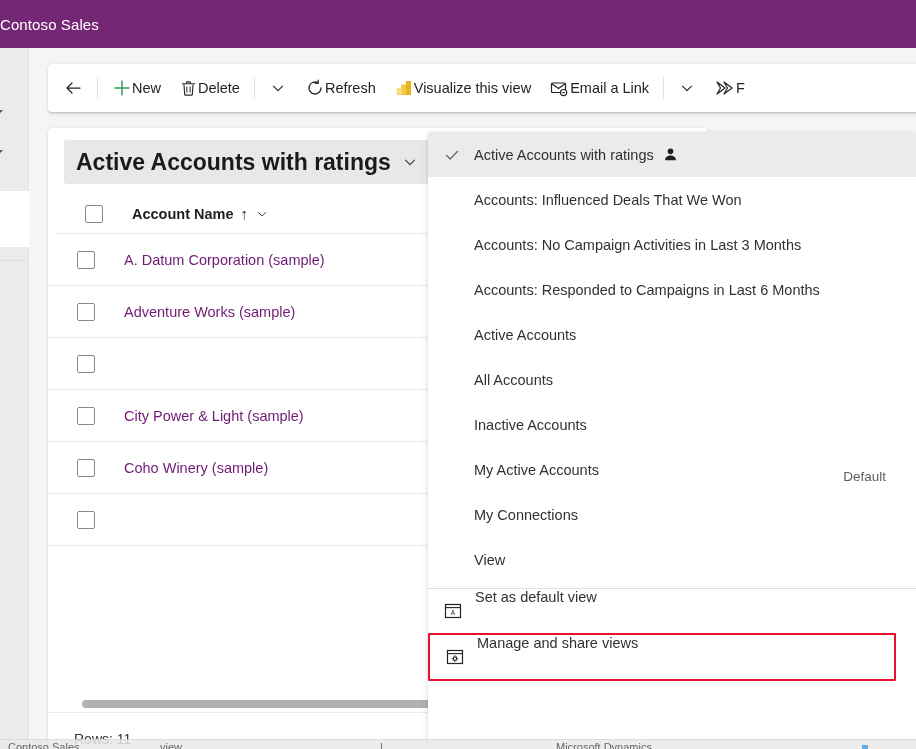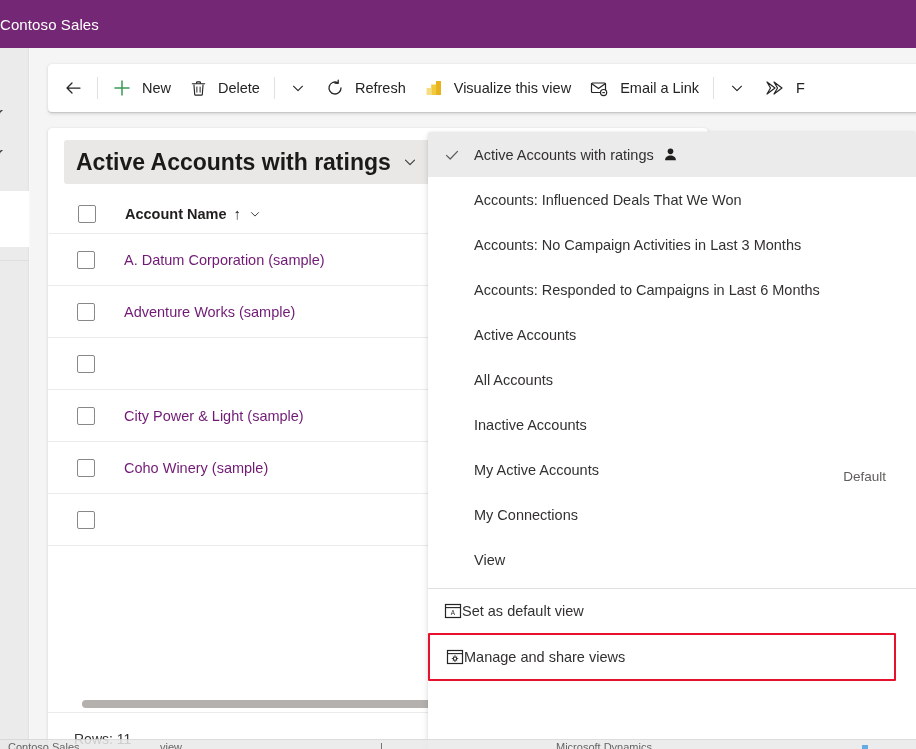--- a/index.html
+++ b/index.html
@@ -49,21 +49,21 @@
   
   .cmdbar {
     position: absolute; left: 18px; top: 16px;
     width: 1000px; height: 48px;
     background: #ffffff; border-radius: 4px;
     box-shadow: 0 .3px .9px rgba(0,0,0,.10), 0 1.6px 3.6px rgba(0,0,0,.13);
     display: flex; align-items: center; padding: 0 6px;
     white-space: nowrap;
   }
   .cmd-item {
-    display: inline-flex; align-items: center; gap: 10px;
+    display: inline-flex; align-items: center; gap: 0;
     height: 38px; padding: 0 9px; border-radius: 3px;
     font-size: 14.5px; color: #242424; cursor: default;
   }
   .cmd-item .label { white-space: nowrap; }
   .cmd-sep {
     width: 1px; height: 22px; background: #e0e0e0; margin: 0 5px;
     flex: 0 0 auto;
   }
   .ico { display: inline-flex; align-items: center; justify-content: center; }
   .ico svg { display: block; }
@@ -79,21 +79,21 @@
   .view-selector {
     position: absolute; left: 16px; top: 12px;
     height: 44px; display: inline-flex; align-items: center; gap: 10px;
     padding: 0 12px 0 12px; border-radius: 3px;
     background: #e9e8e7;
   }
   .view-selector .vs-title {
     font-size: 23px; font-weight: 700; color: #1b1a19; white-space: nowrap;
   }
   .grid-header {
-    position: absolute; left: 1px; top: 66px; width: 100%; height: 40px;
+    position: absolute; left: 8px; top: 66px; width: 100%; height: 40px;
     border-bottom: 1px solid #edebe9;
     display: flex; align-items: center;
   }
   .cb {
     width: 18px; height: 18px; border: 1px solid #8a8886;
     border-radius: 2px; background: #fff; flex: 0 0 auto;
   }
   .cell-check { width: 76px; display: flex; justify-content: center; }
   .col-label {
     font-size: 14.5px; font-weight: 700; color: #201f1e;
@@ -145,21 +145,21 @@
   .view-item.selected { background: #ebebeb; }
   .vi-check { width: 16px; flex: 0 0 auto; margin-right: 14px; color:#605e5c; }
   .vi-check svg { display: block; }
   .vi-label { flex: 0 0 auto; }
   .vi-person { margin-left: 9px; display: inline-flex; }
   .vi-default {
     margin-left: auto; font-size: 13.5px; color: #605e5c; padding-right: 14px; margin-top: 13px;
   }
   .panel-sep { height: 1px; background: #e1dfdd; margin: 6px 0 0 0; }
   .action-item {
-    height: 44px; display: flex; align-items: center; 
+    height: 44px; display: flex; gap: 13px;
     padding: 0 16px; font-size: 14.5px; color: #323130;
   }
   .action-wrap.highlight {
     border: 2px solid #e8112d; margin: 0 20px 0 0;
     border-radius: 1px;
   }
 
   
   .taskbar-strip {
     position: absolute; left: 0; bottom: 0; width: 916px; height: 10px;

